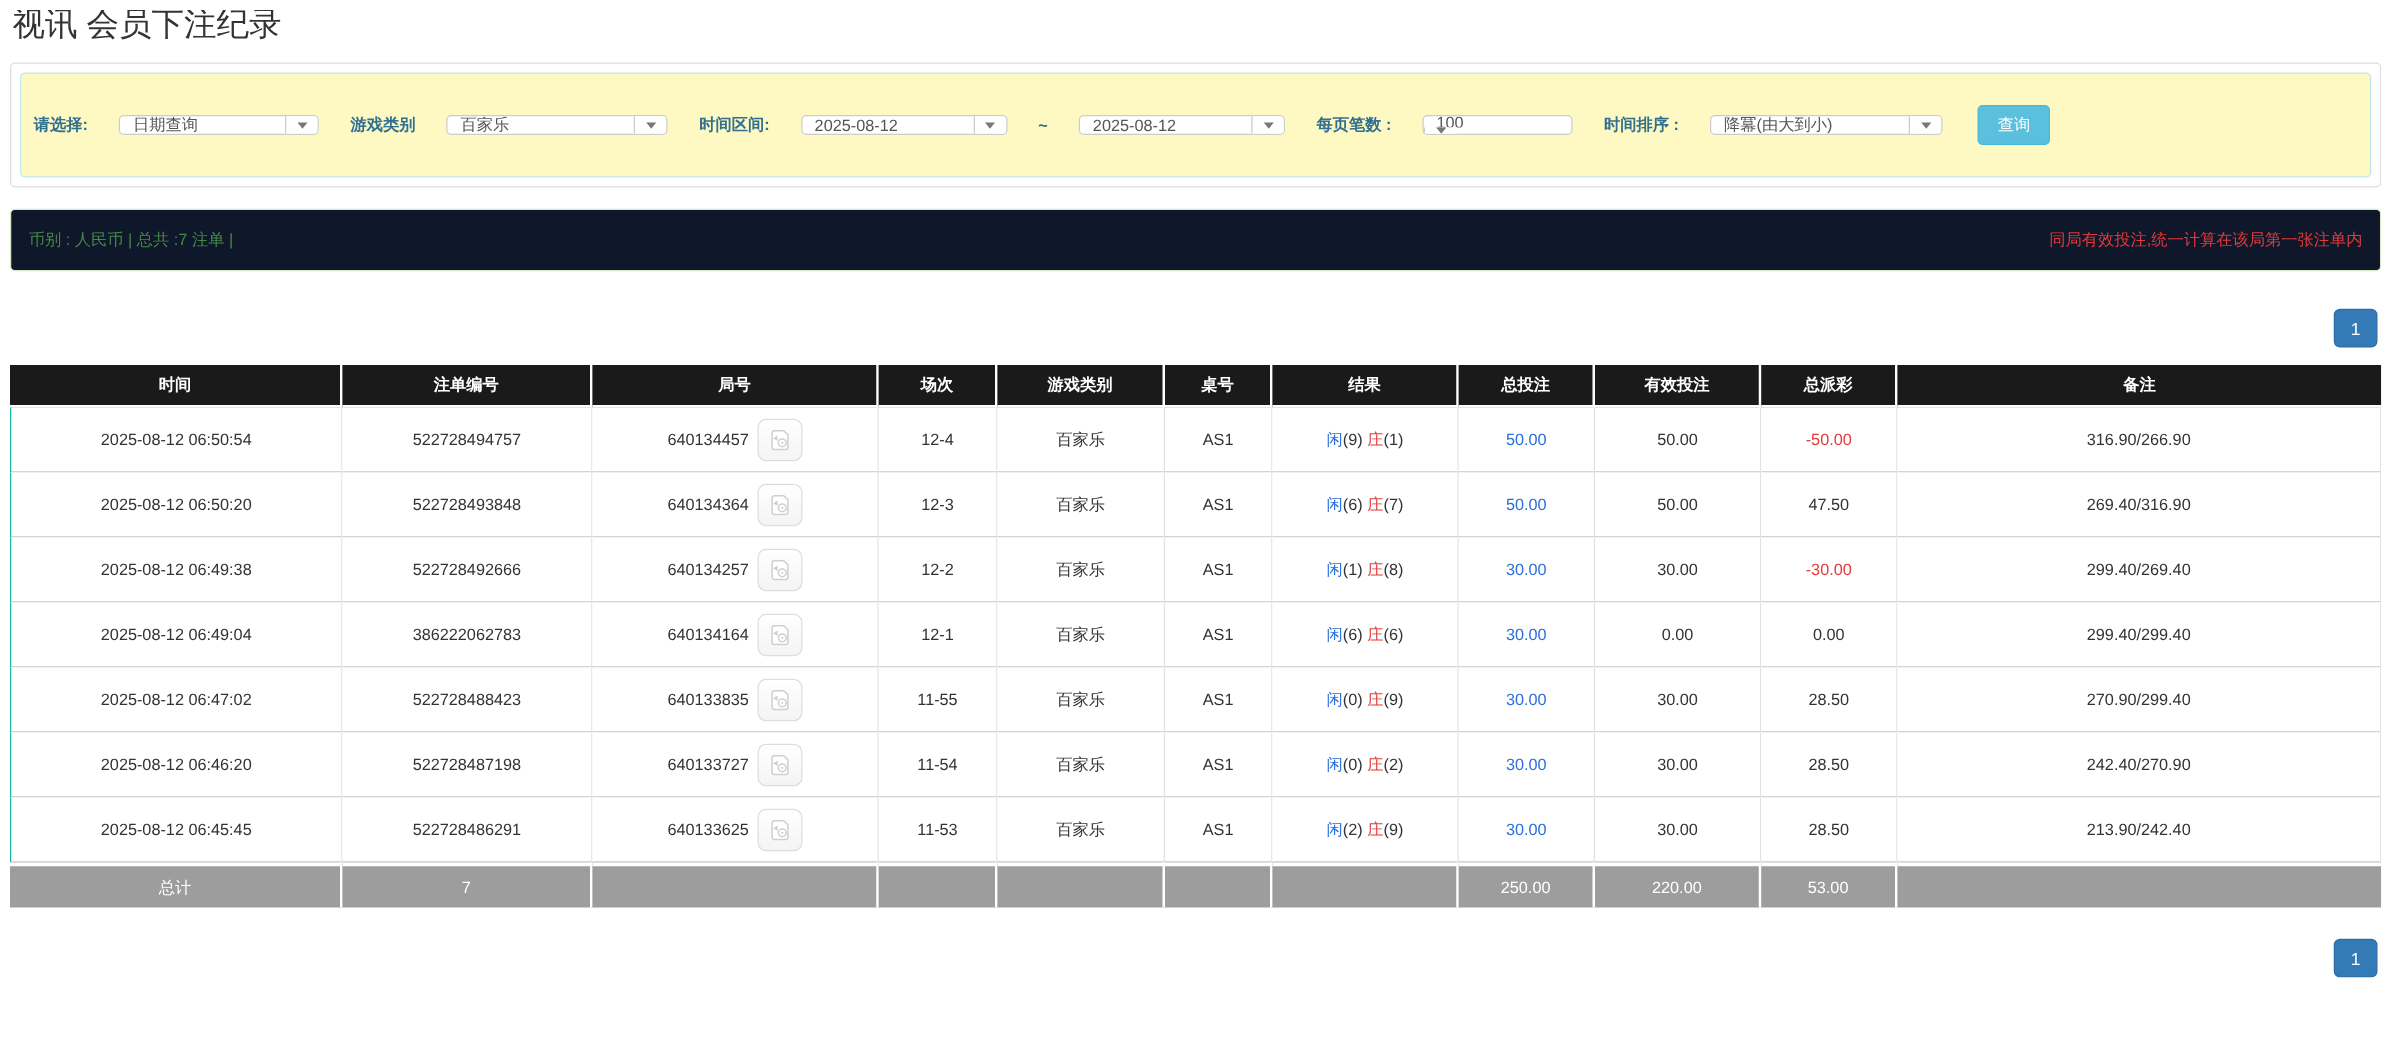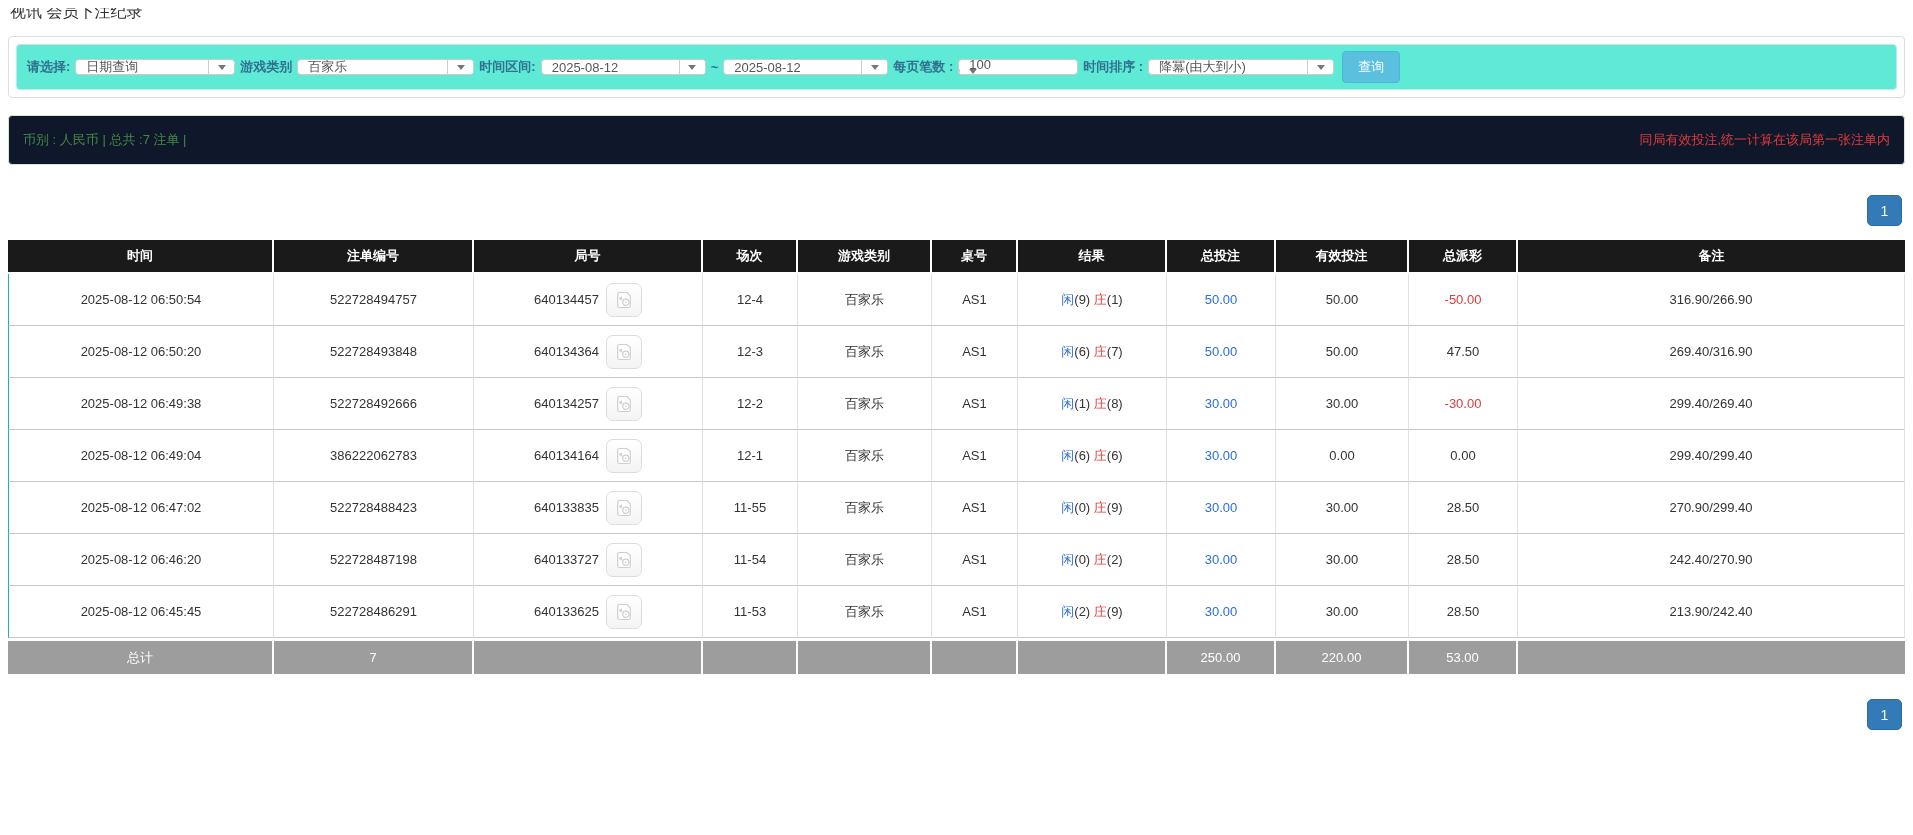--- a/index.html
+++ b/index.html
@@ -3,28 +3,28 @@
 <meta charset="utf-8">
 <style>
   * { box-sizing: border-box; }
   html,body { background:#fff; }
   body {
     margin:8px; width:1897px;
     font-family:"Liberation Sans", sans-serif;
     font-size:13px; color:#333;
   }
   .page-title {
-    font-size:16px; font-weight:400; color:#333;
+    font-size:26px; font-weight:400; color:#333;
     margin:-6px 0 13px 2px; white-space:nowrap;
   }
   
   .filter-panel { border:1px solid #ddd; border-radius:4px; padding:7px; margin-bottom:17px; }
   .filter-bar {
-    background:#5eead4; border:1px solid #bce8f1; border-radius:4px;
-    padding:6px 10px; display:flex; align-items:center; gap:5px;
+    background:#fef9c3; border:1px solid #bce8f1; border-radius:4px;
+    padding:25px 10px; display:flex; align-items:center; gap:25px;
   }
   .f-label { color:#31708f; font-weight:bold; white-space:nowrap; }
   .select {
     display:flex; align-items:stretch; background:#fff; border:1px solid #ccc;
     border-radius:4px; height:16px; cursor:pointer; overflow:hidden;
   }
   .select .val { padding:0 10px; color:#555; flex:1; display:flex; align-items:center; white-space:nowrap; overflow:hidden; }
   .select .caret-box { width:26px; border-left:1px solid #ccc; display:flex; align-items:center; justify-content:center; background:#fff; }
   .caret { width:0; height:0; border-left:4px solid transparent; border-right:4px solid transparent; border-top:5px solid #777; }
   .w-qtype { width:160px; } .w-game { width:177px; } .w-date { width:165px; }

